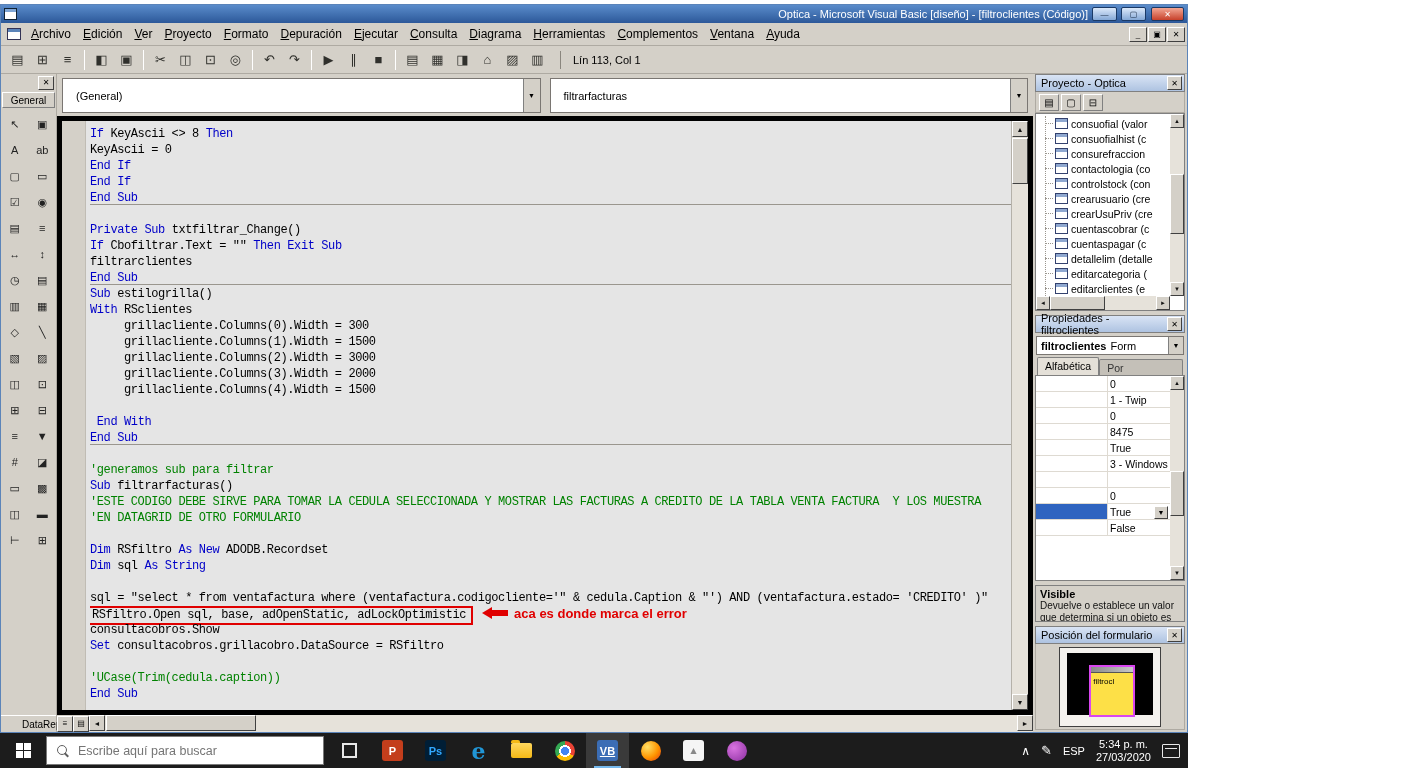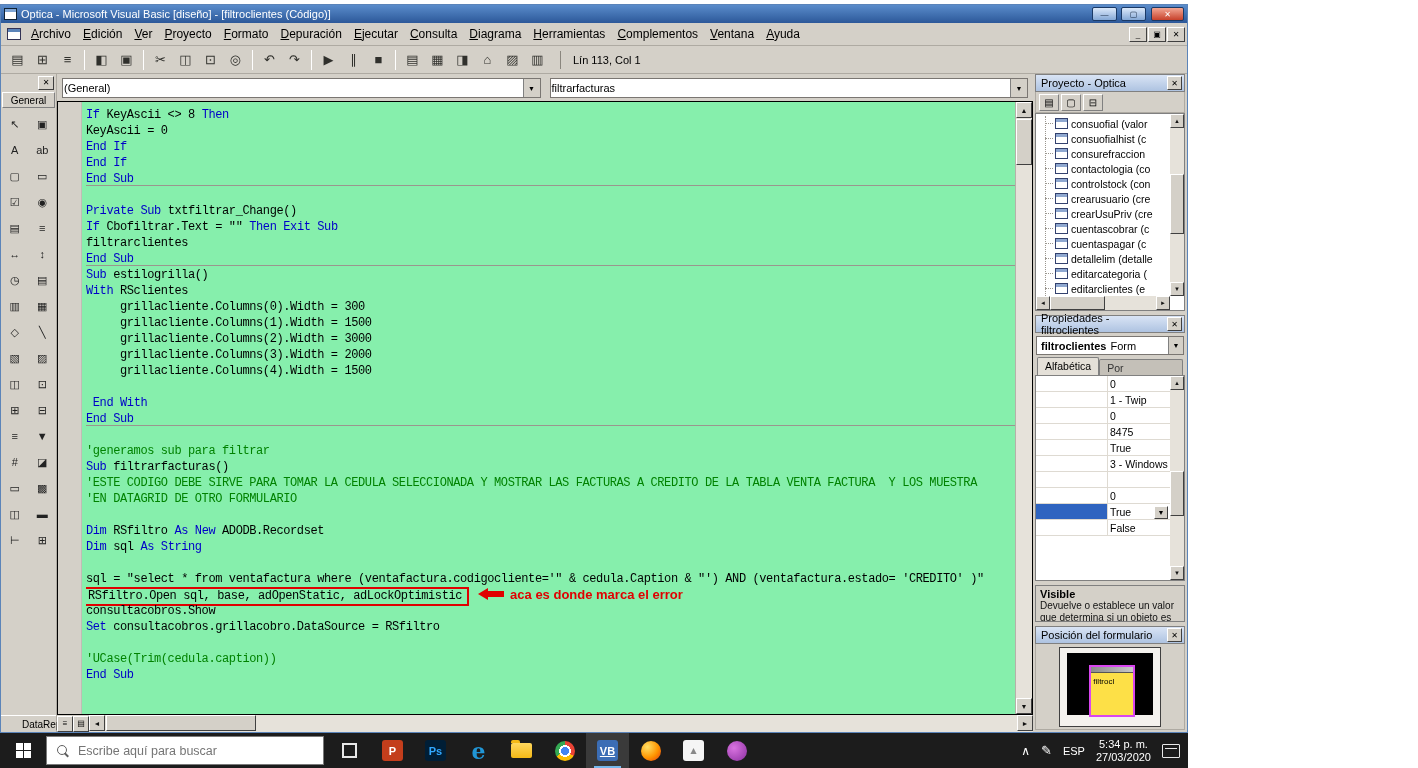--- a/index.html
+++ b/index.html
@@ -8,21 +8,21 @@
             font-family:"Liberation Sans", sans-serif; color:#000; }
 
   
   .vb-window { position:absolute; left:0; top:4px; width:1188px; height:729px;
                background:#d4d0c8; border:1px solid #5b84b9; display:flex; flex-direction:column; }
 
   .titlebar { height:18px; display:flex; align-items:center; gap:4px; padding:0 3px;
               background:linear-gradient(#5a8ccb,#2c5899); color:#fff; font-size:11px; }
   .app-ic { width:13px; height:12px; background:#fff; border:1px solid #123; position:relative; }
   .app-ic::before { content:""; position:absolute; left:0; right:0; top:0; height:3px; background:#7fa5d4; }
-  .titlebar .title { flex:1; white-space:nowrap; overflow:hidden; }
+  .titlebar .title { flex:1; white-space:nowrap; overflow:hidden;text-align:right; }
   .cap-btn { width:25px; height:14px; border:1px solid #1b3a66; border-radius:2px;
              background:linear-gradient(#dce9fa,#84a8d6); display:flex; align-items:center; justify-content:center;
              font-size:8px; color:#12243d; }
   .cap-btn.close { width:33px; background:linear-gradient(#f2a693,#c7412b); color:#fff; margin-left:1px; }
 
   .menubar { height:23px; display:flex; align-items:center; background:#d4d0c8; padding:0 2px;
              border-bottom:1px solid #aeaaa2; font-size:12px; }
   .mdi-sysicon { width:14px; height:12px; background:#fff; border:1px solid #335; margin:0 4px; position:relative; }
   .mdi-sysicon::before { content:""; position:absolute; left:0; right:0; top:0; height:3px; background:#5b84b9; }
   .menu-item { padding:3px 6px; cursor:default; }
@@ -48,25 +48,25 @@
   .tb-tab { height:16px; margin:1px 1px 3px; background:#d4d0c8; border:1px solid; border-color:#fff #808080 #808080 #fff;
             font-size:10px; display:flex; align-items:center; justify-content:center; }
   .tb-grid { display:grid; grid-template-columns:1fr 1fr; }
   .tool-cell { height:26px; display:flex; align-items:center; justify-content:center; font-size:11px; color:#222; }
   .tb-bottom { margin-top:auto; height:17px; font-size:10px; display:flex; align-items:center; padding-left:21px;
                border-top:1px solid #fff; }
 
   
   .codewin { width:976px; display:flex; flex-direction:column; background:#d4d0c8; }
   .code-header { display:flex; gap:9px; padding:4px 5px 3px; }
-  .combo { flex:1; height:20px; background:#fff; border:1px solid #7a7672; display:flex; align-items:center;
-           font-size:11px; padding-left:1px; }
+  .combo { flex:1; height:35px; background:#fff; border:1px solid #7a7672; display:flex; align-items:center;
+           font-size:11px; padding-left:13px; }
   .combo .arrow { margin-left:auto; width:17px; height:100%; background:#d4d0c8; border-left:1px solid #808080;
                   display:flex; align-items:center; justify-content:center; font-size:7px; }
-  .code-body { position:relative; flex:1; background:#86efac; border:1px solid #000000; overflow:hidden; }
+  .code-body { position:relative; flex:1; background:#e5e5e5; border:5px solid #000000; overflow:hidden; }
   .code-margin { position:absolute; left:0; top:0; bottom:0; width:24px; background:#d4d0c8; border-right:1px solid #c0bcb4; }
   .code-lines { position:absolute; left:28px; top:5px; right:17px; bottom:0; overflow:hidden; }
   .code-line { position:relative; height:16px; white-space:pre; font-family:"Liberation Mono", monospace;
                font-size:12px; line-height:16px; letter-spacing:-0.4px; }
   .code-line.sep::after { content:""; position:absolute; left:-4px; right:0; bottom:1px; height:1px; background:#9a968e; }
   .kw { color:#0000c8; } .cmt { color:#008200; }
   .err-box { display:inline-block; border:2px solid #e00000; padding:0 5px 1px 2px; margin:-2px 0 0 -2px; line-height:14px; }
   .err-arrow { position:relative; display:inline-block; width:27px; height:12px; vertical-align:-1px; margin:0 5px 0 9px; }
   .err-arrow::before { content:""; position:absolute; left:0; top:0; border-top:6px solid transparent;
                        border-bottom:6px solid transparent; border-right:10px solid #e00000; }

